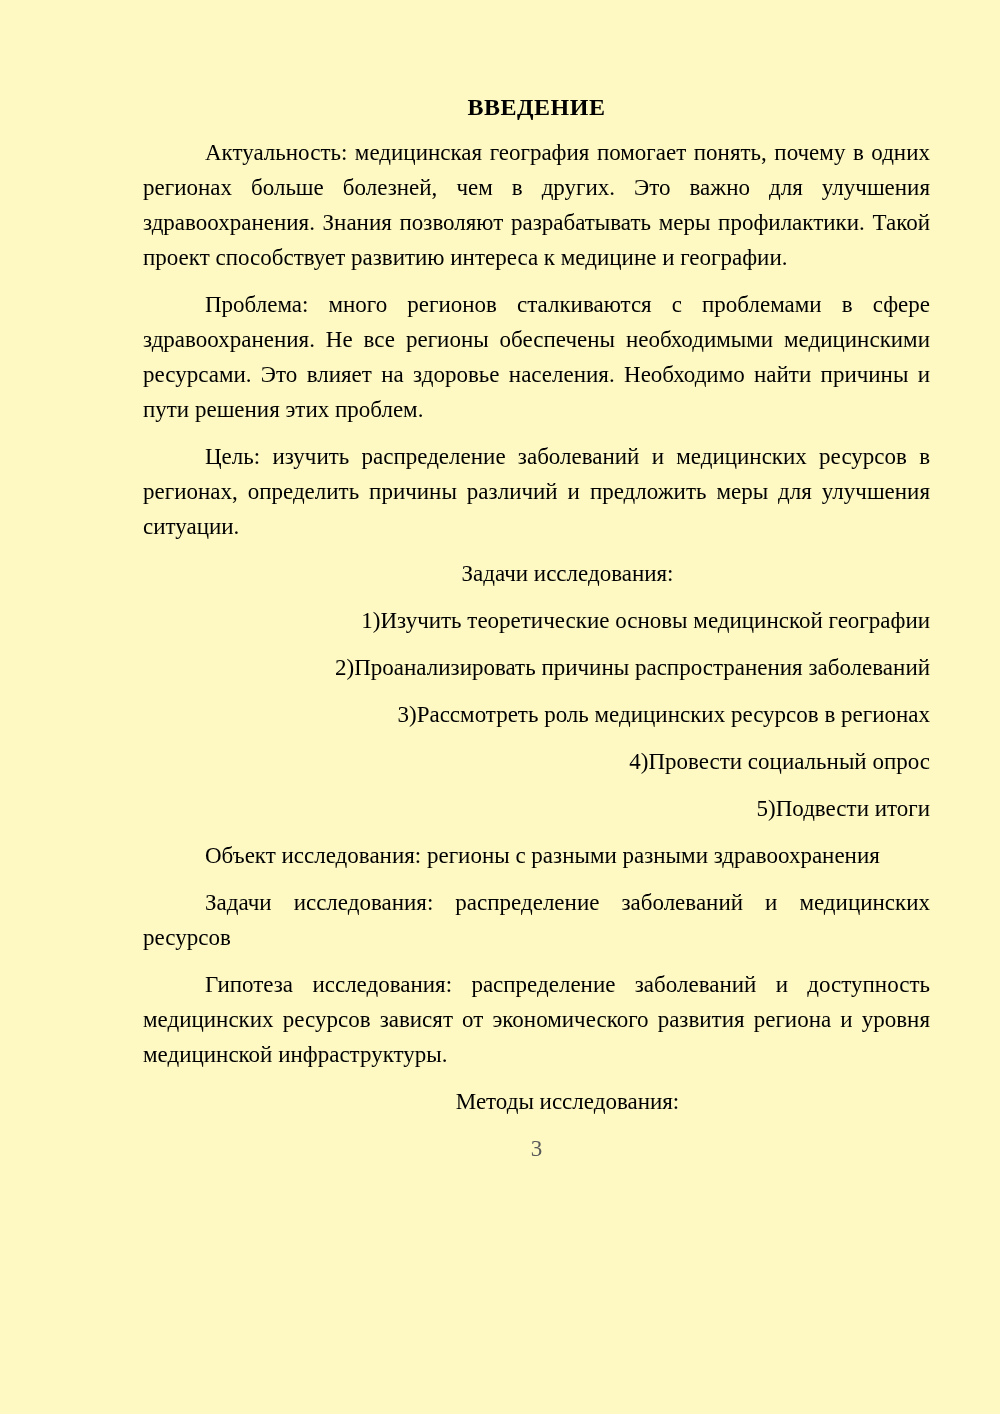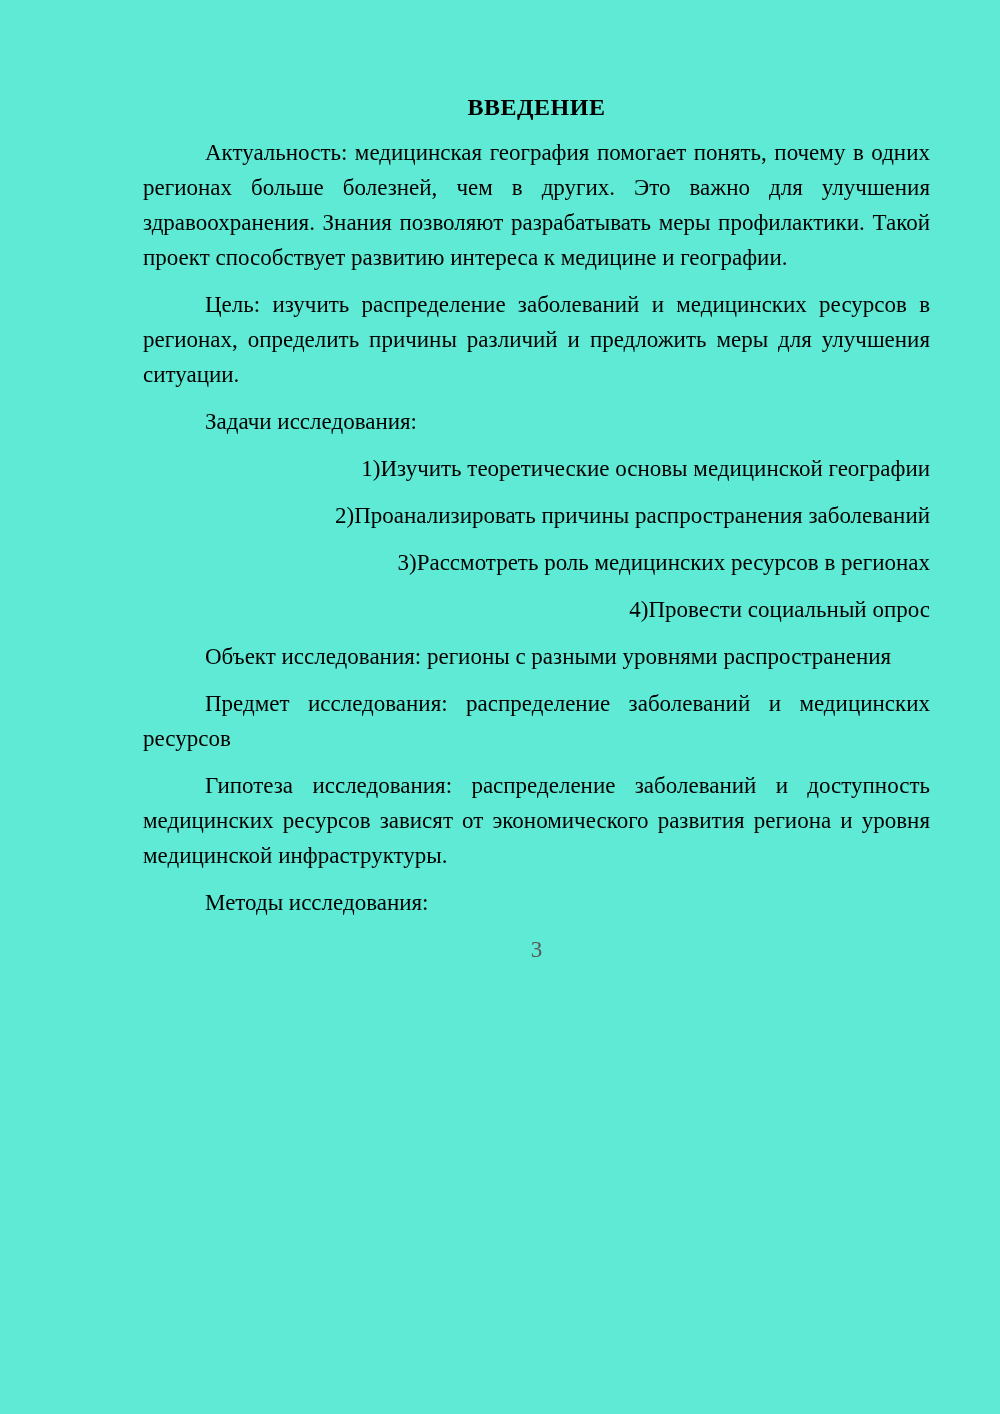--- a/index.html
+++ b/index.html
@@ -5,21 +5,21 @@
   html, body {
     margin: 0;
     padding: 0;
     background: #ffffff;
   }
   .page {
     position: relative;
     width: 1000px;
     height: 1414px;
     box-sizing: border-box;
-    background: #5eead4;
+    background: #fef9c3;
     color: #000000;
     font-family: "Liberation Serif", "DejaVu Serif", serif;
     font-size: 23px;
     line-height: 35px;
     padding: 90px 70px 20px 143px; 
     overflow: hidden;
   }
   .doc-title {
     font-size: 24px;
     font-weight: bold;
@@ -28,21 +28,21 @@
     letter-spacing: 0.5px;
   }
   p.body-par {
     margin: 6px 0 12px 0;
     text-indent: 62px;
     text-align: justify;
   }
   p.label-par {
     margin: 0 0 12px 0;
     text-indent: 62px;
-    text-align: left;
+    text-align: center;
   }
   .num-list {
     margin: 0;
     padding: 0;
     list-style: none;
   }
   .num-item {
     margin: 0 0 12px 30px;
     text-align: right;
     white-space: nowrap;
@@ -59,43 +59,47 @@
 </style>
 </head>
 <body>
 
 <main class="page">
 
   <h1 class="doc-title">ВВЕДЕНИЕ</h1>
 
   <p class="body-par">Актуальность: медицинская география помогает понять, почему в одних регионах больше болезней, чем в других. Это важно для улучшения здравоохранения. Знания позволяют разрабатывать меры профилактики. Такой проект способствует развитию интереса к медицине и географии.</p>
 
+  <p class="body-par">Проблема: много регионов сталкиваются с проблемами в сфере здравоохранения. Не все регионы обеспечены необходимыми медицинскими ресурсами. Это влияет на здоровье населения. Необходимо найти причины и пути решения этих проблем.</p>
 
   <p class="body-par">Цель: изучить распределение заболеваний и медицинских ресурсов в регионах, определить причины различий и предложить меры для улучшения ситуации.</p>
 
   <p class="label-par">Задачи исследования:</p>
 
   <ul class="num-list">
     <li class="num-item">
       <span class="num">1)</span><span>Изучить теоретические основы медицинской географии</span>
     </li>
     <li class="num-item">
       <span class="num">2)</span><span>Проанализировать причины распространения заболеваний</span>
     </li>
     <li class="num-item">
       <span class="num">3)</span><span>Рассмотреть роль медицинских ресурсов в регионах</span>
     </li>
     <li class="num-item">
       <span class="num">4)</span><span>Провести социальный опрос</span>
     </li>
+    <li class="num-item">
+      <span class="num">5)</span><span>Подвести итоги</span>
+    </li>
   </ul>
 
-  <p class="body-par">Объект исследования: регионы с разными уровнями распространения</p>
+  <p class="body-par">Объект исследования: регионы с разными разными здравоохранения</p>
 
-  <p class="body-par">Предмет исследования: распределение заболеваний и медицинских ресурсов</p>
+  <p class="body-par">Задачи исследования: распределение заболеваний и медицинских ресурсов</p>
 
   <p class="body-par">Гипотеза исследования: распределение заболеваний и доступность медицинских ресурсов зависят от экономического развития региона и уровня медицинской инфраструктуры.</p>
 
   <p class="label-par">Методы исследования:</p>
 
 
   <div class="page-number">3</div>
 
 </main>
 

